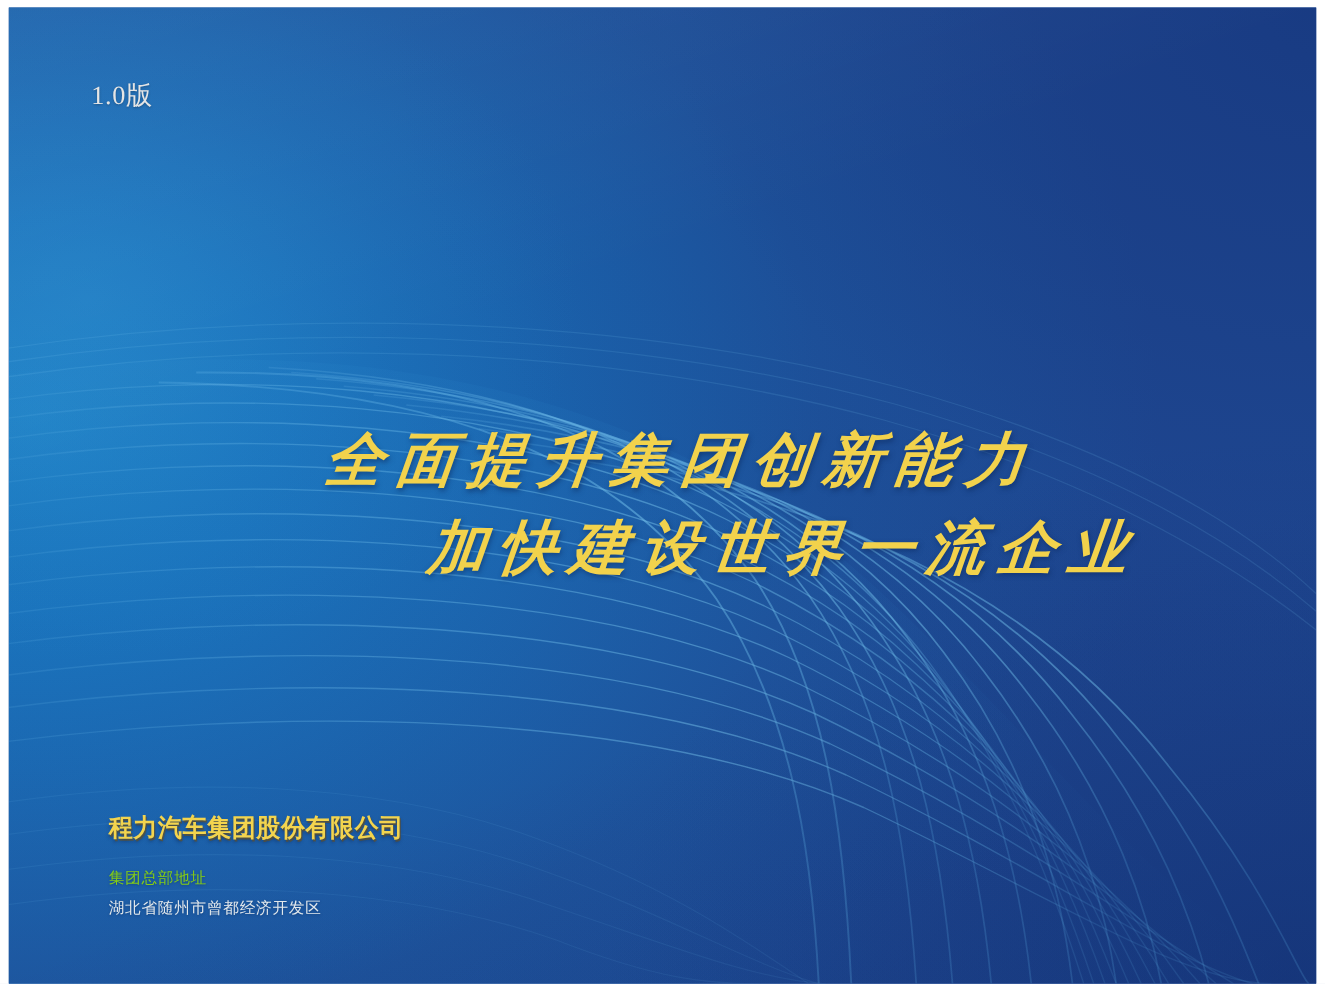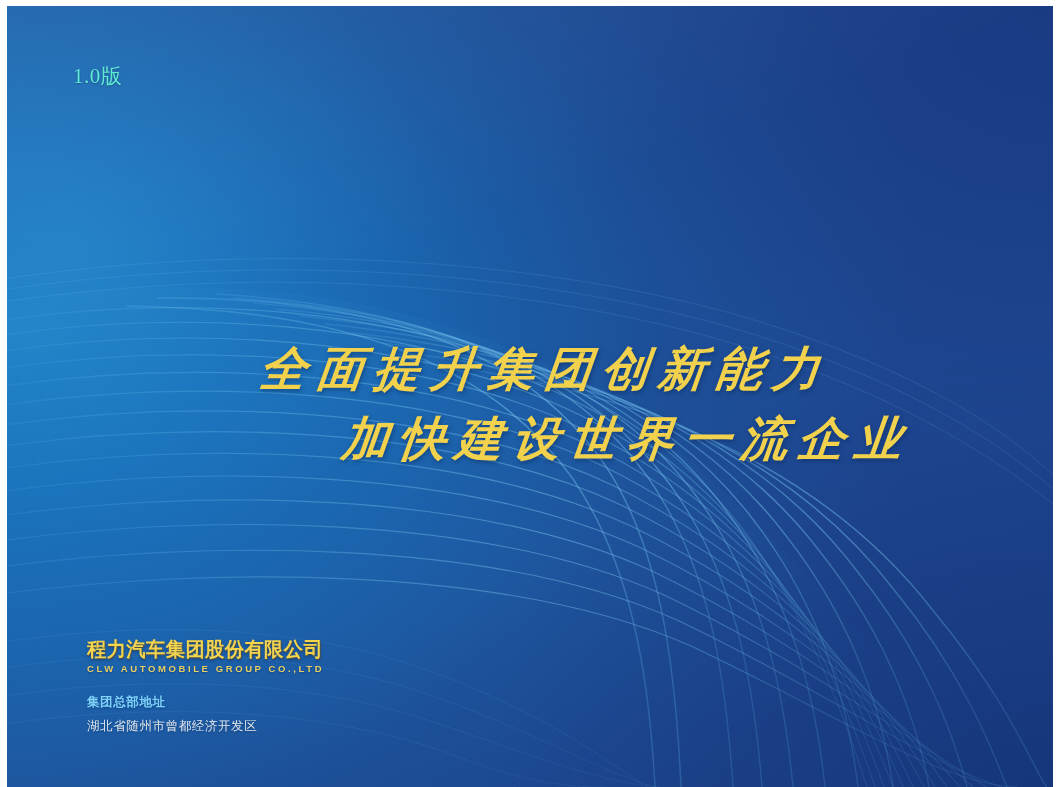--- a/index.html
+++ b/index.html
@@ -70,21 +70,21 @@
   }
 
   
   .version-label {
     position: absolute;
     left: 66px;
     top: 56px;
     font-family: "Liberation Serif", "DejaVu Serif", serif;
     font-size: 21px;
     letter-spacing: 0.5px;
-    color: #5eead4;
+    color: #e5e5e5;
     text-shadow: 0 1px 2px rgba(0,0,0,0.28);
     white-space: nowrap;
     text-align: center;
   }
 
   
   .headline {
     position: absolute;
     left: 0;
     top: 322px;
@@ -144,23 +144,23 @@
     font-size: 9.5px;
     font-weight: 700;
     letter-spacing: 2.6px;
     color: #e9cf62;
     white-space: nowrap;
     text-shadow: 0 1px 2px rgba(8,32,80,0.45);
   }
   .addr-title {
     font-family: "Liberation Sans", "DejaVu Sans", sans-serif;
     font-size: 12.5px;
-    font-weight: 700;
+    font-weight: 400;
     letter-spacing: 0.6px;
-    color: #7dd3fc;
+    color: #84cc16;
     margin-bottom: 7px;
     white-space: nowrap;
     text-shadow: 0 1px 2px rgba(8,32,80,0.40);
   }
   .addr-text {
     font-family: "Liberation Sans", "DejaVu Sans", sans-serif;
     font-size: 12.5px;
     font-weight: 400;
     letter-spacing: 0.6px;
     color: #e2e8ec;
@@ -262,20 +262,19 @@
     <div class="version-label">1.0版</div>
 
     <div class="headline">
       <div class="headline-line headline-line-1">全面提升集团创新能力</div>
       <div class="headline-line headline-line-2">加快建设世界一流企业</div>
     </div>
 
     <div class="identity">
       <div class="logo-block">
         <div class="logo-cn">程力汽车集团股份有限公司</div>
-        <div class="logo-en">CLW AUTOMOBILE GROUP CO.,LTD</div>
       </div>
       <div class="addr-title">集团总部地址</div>
       <div class="addr-text">湖北省随州市曾都经济开发区</div>
     </div>
 
   </div>
 </div>
 
 </body></html>

